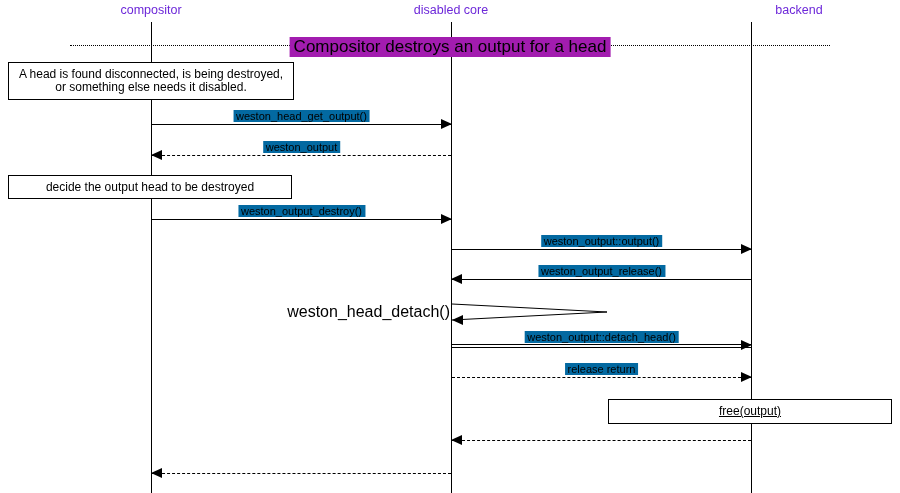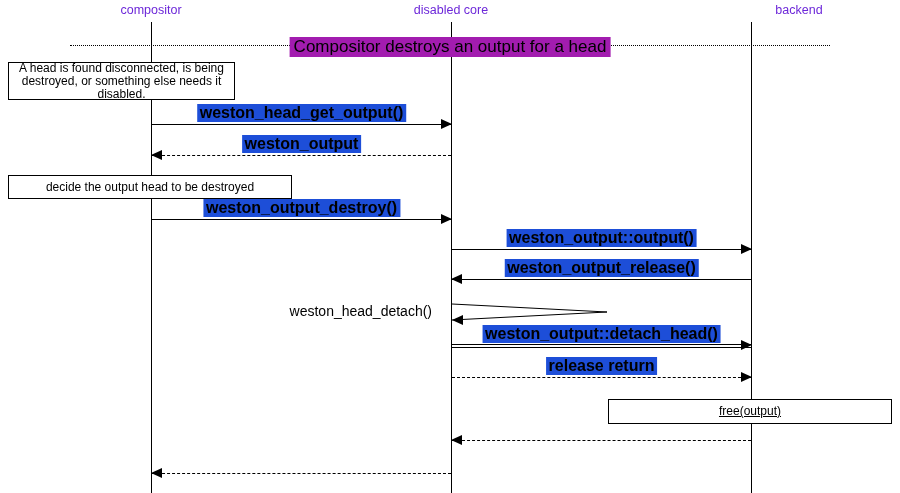--- a/index.html
+++ b/index.html
@@ -109,63 +109,62 @@
   }
   .msg.to-left .head {
     left: -1px;
     border-right: 11px solid #000000;
   }
   .msg .label {
     position: absolute;
     bottom: 2px;
     left: 50%;
     transform: translateX(-50%);
-    font-size: 16px;
-    color: #000000;
-    white-space: nowrap;
-    background: #1d4ed8;
+    font-size: 11px;
+    color: #000000;
+    white-space: nowrap;
+    background: #0369a1;
     padding: 0 3px;
-    font-weight: bold;
   }
 
   
   .self-msg {
     position: absolute;
   }
   .self-msg svg {
     display: block;
     overflow: visible;
   }
   .self-msg .label {
     position: absolute;
     right: 100%;
     top: 2px;
-    font-size: 14px;
-    color: #000000;
-    white-space: nowrap;
-    padding-right: 20px;
+    font-size: 16px;
+    color: #000000;
+    white-space: nowrap;
+    padding-right: 2px;
   }
 </style>
 </head>
 <body>
 
 <div id="diagram">
 
   <div class="participant" style="left:151px;">compositor</div>
   <div class="participant" style="left:451px;">disabled core</div>
   <div class="participant" style="left:751px;margin-left:48px;">backend</div>
 
   <div class="lifeline" style="left:151px;"></div>
   <div class="lifeline" style="left:451px;"></div>
   <div class="lifeline" style="left:751px;"></div>
 
   <div class="separator-line"></div>
   <div class="separator-label">Compositor destroys an output for a head</div>
 
-  <div class="note-box" style="left:8px;top:62px;width:227px;height:38px;">A head is found disconnected, is being destroyed, or something else needs it disabled.</div>
+  <div class="note-box" style="left:8px;top:62px;width:286px;height:38px;">A head is found disconnected, is being destroyed, or something else needs it disabled.</div>
   <div class="note-box" style="left:8px;top:175px;width:284px;height:24px;">decide the output head to be destroyed</div>
   <div class="note-box" style="left:608px;top:399px;width:284px;height:25px;text-decoration:underline;">free(output)</div>
 
   <div class="msg to-right" style="left:152px;width:299px;top:124px;">
     <div class="shaft"></div>
     <div class="head"></div>
     <div class="label">weston_head_get_output()</div>
   </div>
 
   <div class="msg to-left dashed" style="left:152px;width:299px;top:155px;">

